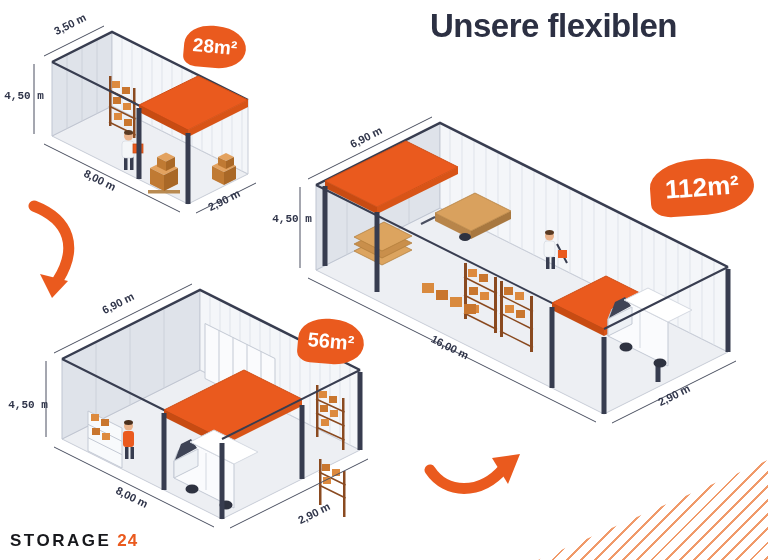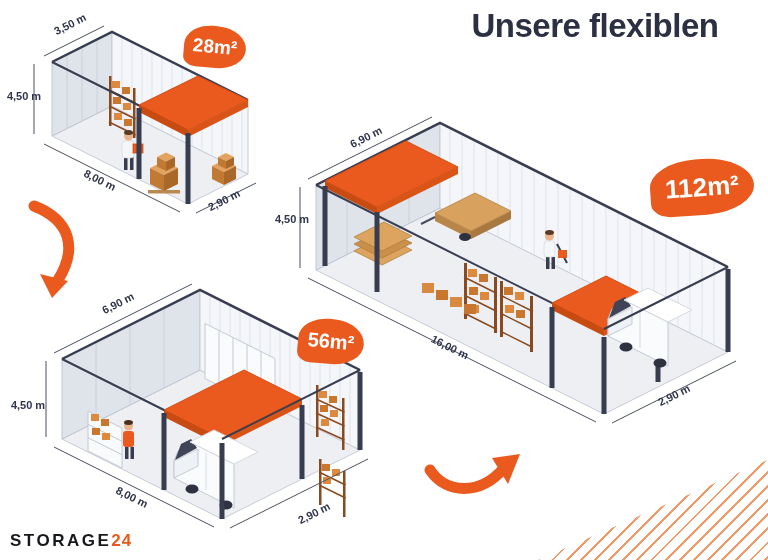--- a/index.html
+++ b/index.html
@@ -1,37 +1,37 @@
 <!DOCTYPE html>
 <html><head>
 <meta charset="utf-8">
 <style>
   html,body{margin:0;padding:0;background:#f2f2f2;}
   .stage{position:relative;width:768px;height:560px;background:#ffffff;overflow:hidden;
          font-family:"Liberation Sans","DejaVu Sans",sans-serif;}
-  .title{position:absolute;left:430px;top:4px;width:330px;text-align:center;
+  .title{position:absolute;left:430px;top:4px;width:330px;
          color:#2c3043;font-weight:800;font-size:33px;line-height:1.32;letter-spacing:-0.5px;}
   .unit{position:absolute;}
   .unit svg{position:absolute;left:0;top:0;}
   .dim{position:absolute;width:64px;text-align:center;font-size:11px;font-weight:600;
        color:#30354a;transform-origin:center;}
-  .dim-h{width:40px;}
+  .dim-h{width:40px;font-family:Liberation Mono, monospace;}
   .badge{position:absolute;display:flex;align-items:center;justify-content:center;
          background:#ea5a1e;color:#ffffff;font-weight:800;
          border-radius:48% 52% 50% 22% / 50% 55% 52% 26%;}
   .badge-28{left:174px;top:16px;width:62px;height:42px;font-size:19px;transform:rotate(5deg);}
   .badge-56{left:268px;top:36px;width:66px;height:45px;font-size:20px;transform:rotate(5deg);}
   .badge-112{left:372px;top:74px;width:104px;height:56px;font-size:26px;transform:rotate(-4deg);}
   .arrow{position:absolute;}
   .hatch{position:absolute;right:0;bottom:0;width:230px;height:100px;
          background:repeating-linear-gradient(135deg,#f09a6a 0 2px,transparent 2px 10px);
          clip-path:polygon(100% 0,100% 100%,0 100%);}
   .logo{position:absolute;left:10px;top:531px;font-size:17px;font-weight:800;
         letter-spacing:2.5px;color:#17181c;}
-  .logo .accent{color:#ea5a1e;letter-spacing:1px;}
+  .logo .accent{color:#ea5a1e;margin-left:6px;letter-spacing:1px;}
 </style>
 </head>
 <body>
 
 <div class="stage">
 
   <div class="title">
     <div>Unsere flexiblen</div>
   </div>
 

